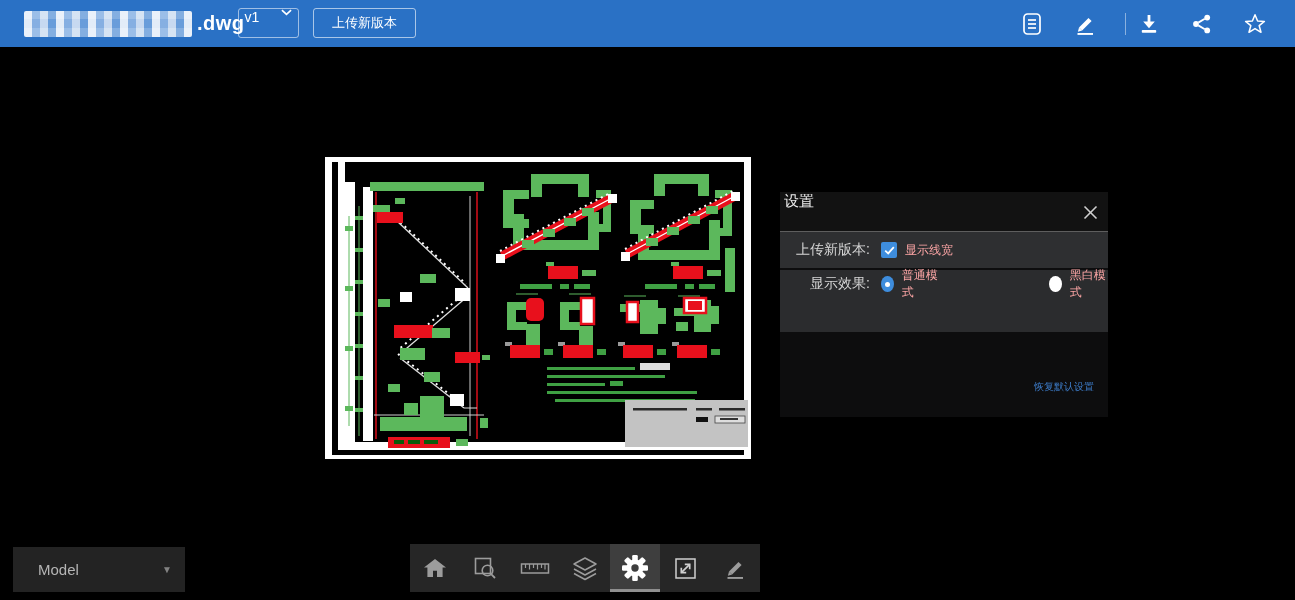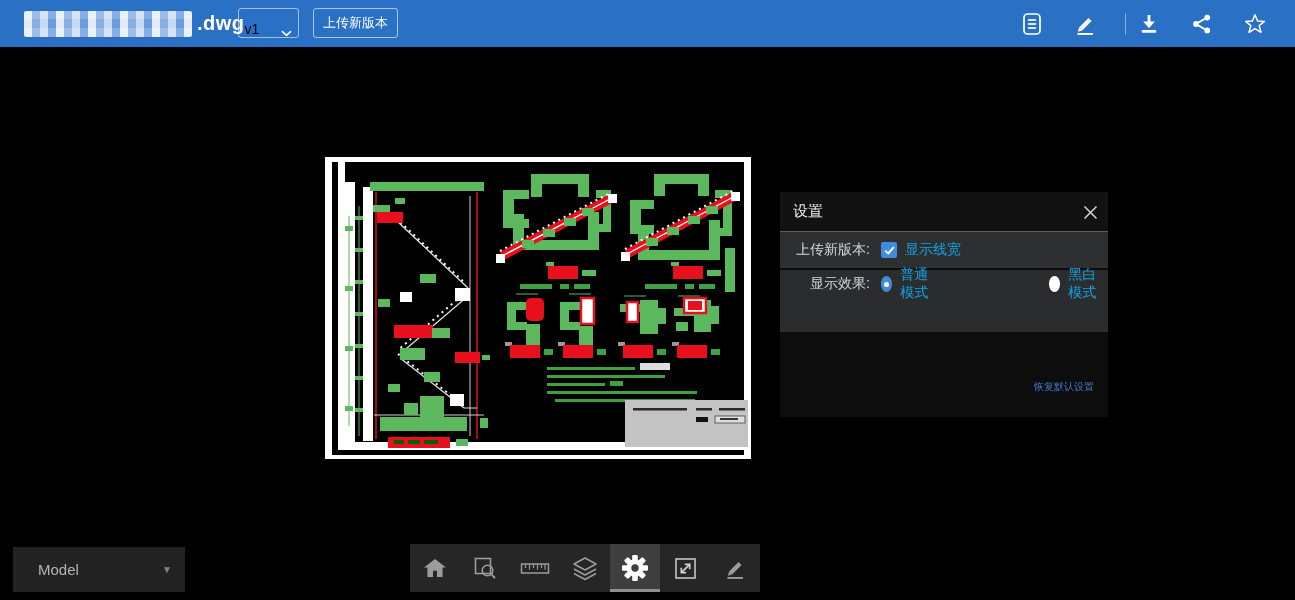--- a/index.html
+++ b/index.html
@@ -10,47 +10,47 @@
   
   .topbar { position:absolute; left:0; top:0; width:1295px; height:47px; background:#2a71c5; }
   .title-wrap { position:absolute; left:24px; top:0; height:47px; display:flex; align-items:center; }
   .title-mosaic { width:168px; height:26px; border-radius:2px;
     background-image:
       repeating-linear-gradient(90deg, rgba(255,255,255,.85) 0 8px, rgba(187,213,244,.55) 8px 16px, rgba(255,255,255,.7) 16px 24px, rgba(150,190,235,.45) 24px 32px),
       repeating-linear-gradient(0deg, rgba(255,255,255,.35) 0 9px, rgba(110,155,215,.4) 9px 18px);
   }
   .title-suffix { color:#fff; font-size:20px; font-weight:600; margin-left:5px; letter-spacing:.5px; }
   .ver-btn { position:absolute; left:238px; top:8px; height:30px; width:61px; border:1px solid rgba(255,255,255,.55);
-    border-radius:3px; display:flex; align-items:flex-end; justify-content:center; gap:22px; color:#000000; font-size:14px; cursor:pointer; }
-  .upload-btn { position:absolute; left:313px; top:8px; height:30px; padding:0 9px; border:1px solid rgba(255,255,255,.6);
+    border-radius:3px; display:flex; align-items:flex-start; justify-content:center; gap:22px; color:#ffffff; font-size:14px; cursor:pointer; }
+  .upload-btn { position:absolute; left:313px; top:8px; height:30px; padding:0 18px; border:1px solid rgba(255,255,255,.6);
     border-radius:3px; display:flex; align-items:center; color:#fff; font-size:13px; cursor:pointer; }
   .top-actions { position:absolute; right:22px; top:0; height:47px; display:flex; align-items:center; }
   .top-ic { width:36px; height:36px; display:flex; align-items:center; justify-content:center; cursor:pointer; }
   .top-ic + .top-ic { margin-left:17px; }
   .top-divider { width:1px; height:22px; background:rgba(255,255,255,.45); margin:0 5px 0 22px; }
   .ml17 { margin-left:17px; }
 
   
   .panel { position:absolute; left:780px; top:192px; width:328px; height:225px; background:#0d0d0e; }
   .panel-header { position:relative; height:40px; background:#121212; border-bottom:1px solid #5e5e5e;
-    display:flex; align-items:center; padding-left:13px; }
+    display:flex; padding-left:4px; }
   .panel-title { color:#ededed; font-size:15px; }
   .panel-close { position:absolute; right:9px; top:11px; width:18px; height:18px; cursor:pointer;
     display:flex; align-items:center; justify-content:center; }
   .p-row1 { height:36px; background:#2e2f31; display:flex; align-items:center; }
   .p-sec2 { margin-top:2px; height:62px; background:#2b2c2e; display:flex; flex-direction:row; justify-content:center; gap:8px; }
   .p-line { display:flex; align-items:center; height:28px; }
   .p-label { width:90px; text-align:right; color:#d6d6d6; font-size:14px; flex:0 0 90px; }
   .ctrl-gap { width:11px; flex:0 0 11px; }
   .chk { width:16px; height:16px; background:#3e8ddd; border-radius:2px; display:flex; align-items:center; justify-content:center; cursor:pointer; }
   .radio { width:16px; height:16px; border-radius:50%; cursor:pointer; }
   .radio.sel { background:#3e8ddd; display:flex; align-items:center; justify-content:center; }
   .radio.sel .dot { width:5px; height:5px; border-radius:50%; background:#fff; }
   .radio.unsel { background:#fff; }
-  .opt-label { color:#0ea5e9; font-size:14px; margin-left:8px; cursor:pointer; }
+  .opt-label { color:#fca5a5; font-size:12px; margin-left:8px; cursor:pointer; }
   .panel-footer { position:relative; flex:1; }
   .reset-link { position:absolute; right:14px; bottom:-62px; color:#3d7cc9; font-size:10px; cursor:pointer; }
 
   
   .model-box { position:absolute; left:13px; top:547px; width:172px; height:45px; background:#232323;
     display:flex; align-items:center; cursor:pointer; }
   .model-text { color:#b5b5b5; font-size:15px; margin-left:25px; }
   .model-caret { position:absolute; right:13px; color:#828282; font-size:10px; }
 
   

